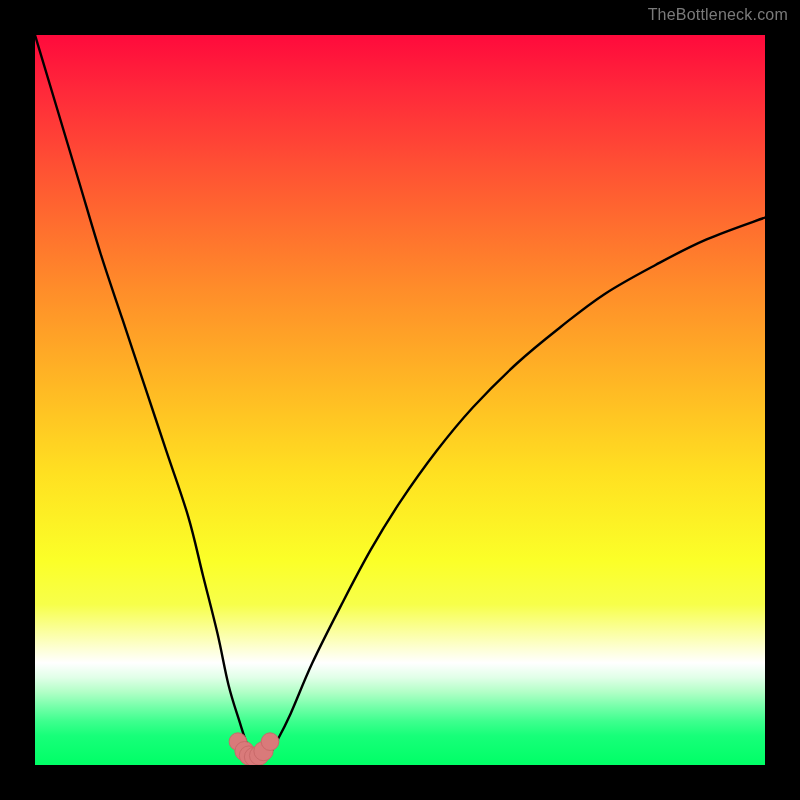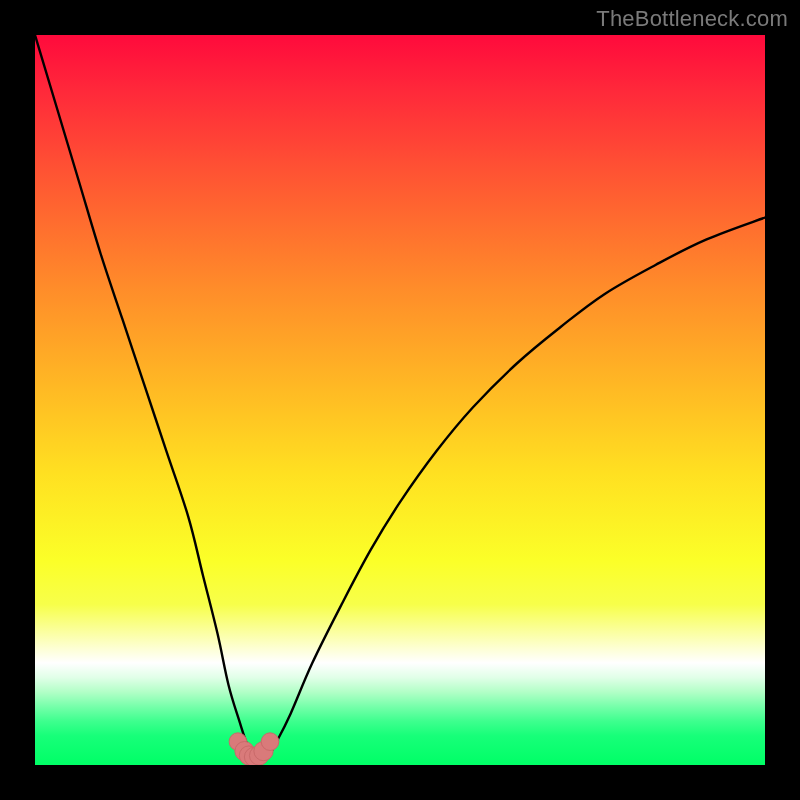--- a/index.html
+++ b/index.html
@@ -41,21 +41,21 @@
       #76ffaa 92%,
       #3eff8e 94%,
       #17ff79 96%,
       #00ff66 100%);
   }
   .watermark {
     position: absolute;
     top: 6px;
     right: 12px;
     color: #7a7a7a;
-    font-size: 22px;
+    font-size: 16px;
     letter-spacing: 0.2px;
     font-weight: 400;
     user-select: none;
   }
   svg.curve {
     position: absolute;
     left: 0;
     top: 0;
     width: 730px;
     height: 730px;

